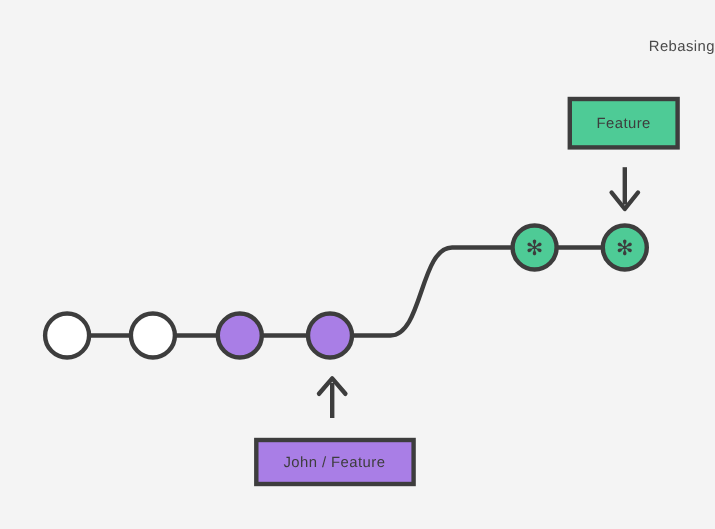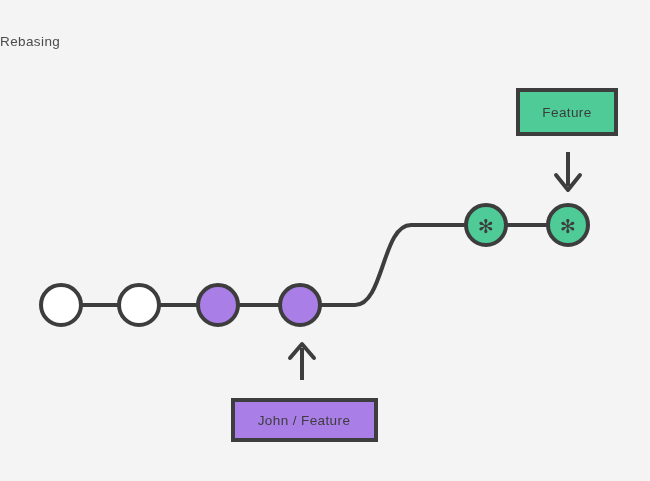--- a/index.html
+++ b/index.html
@@ -19,21 +19,21 @@
     left: 0;
     top: 0;
     width: 650px;
     height: 481px;
   }
   .title {
     position: absolute;
     left: 0;
     top: 34px;
     width: 650px;
-    text-align: left;
+    text-align: right;
     font-size: 13.5px;
     color: #4a4a4a;
     letter-spacing: 0.4px;
     font-family: "Liberation Sans", sans-serif;
   }
   svg.canvas {
     position: absolute;
     left: 0;
     top: 0;
     width: 650px;

